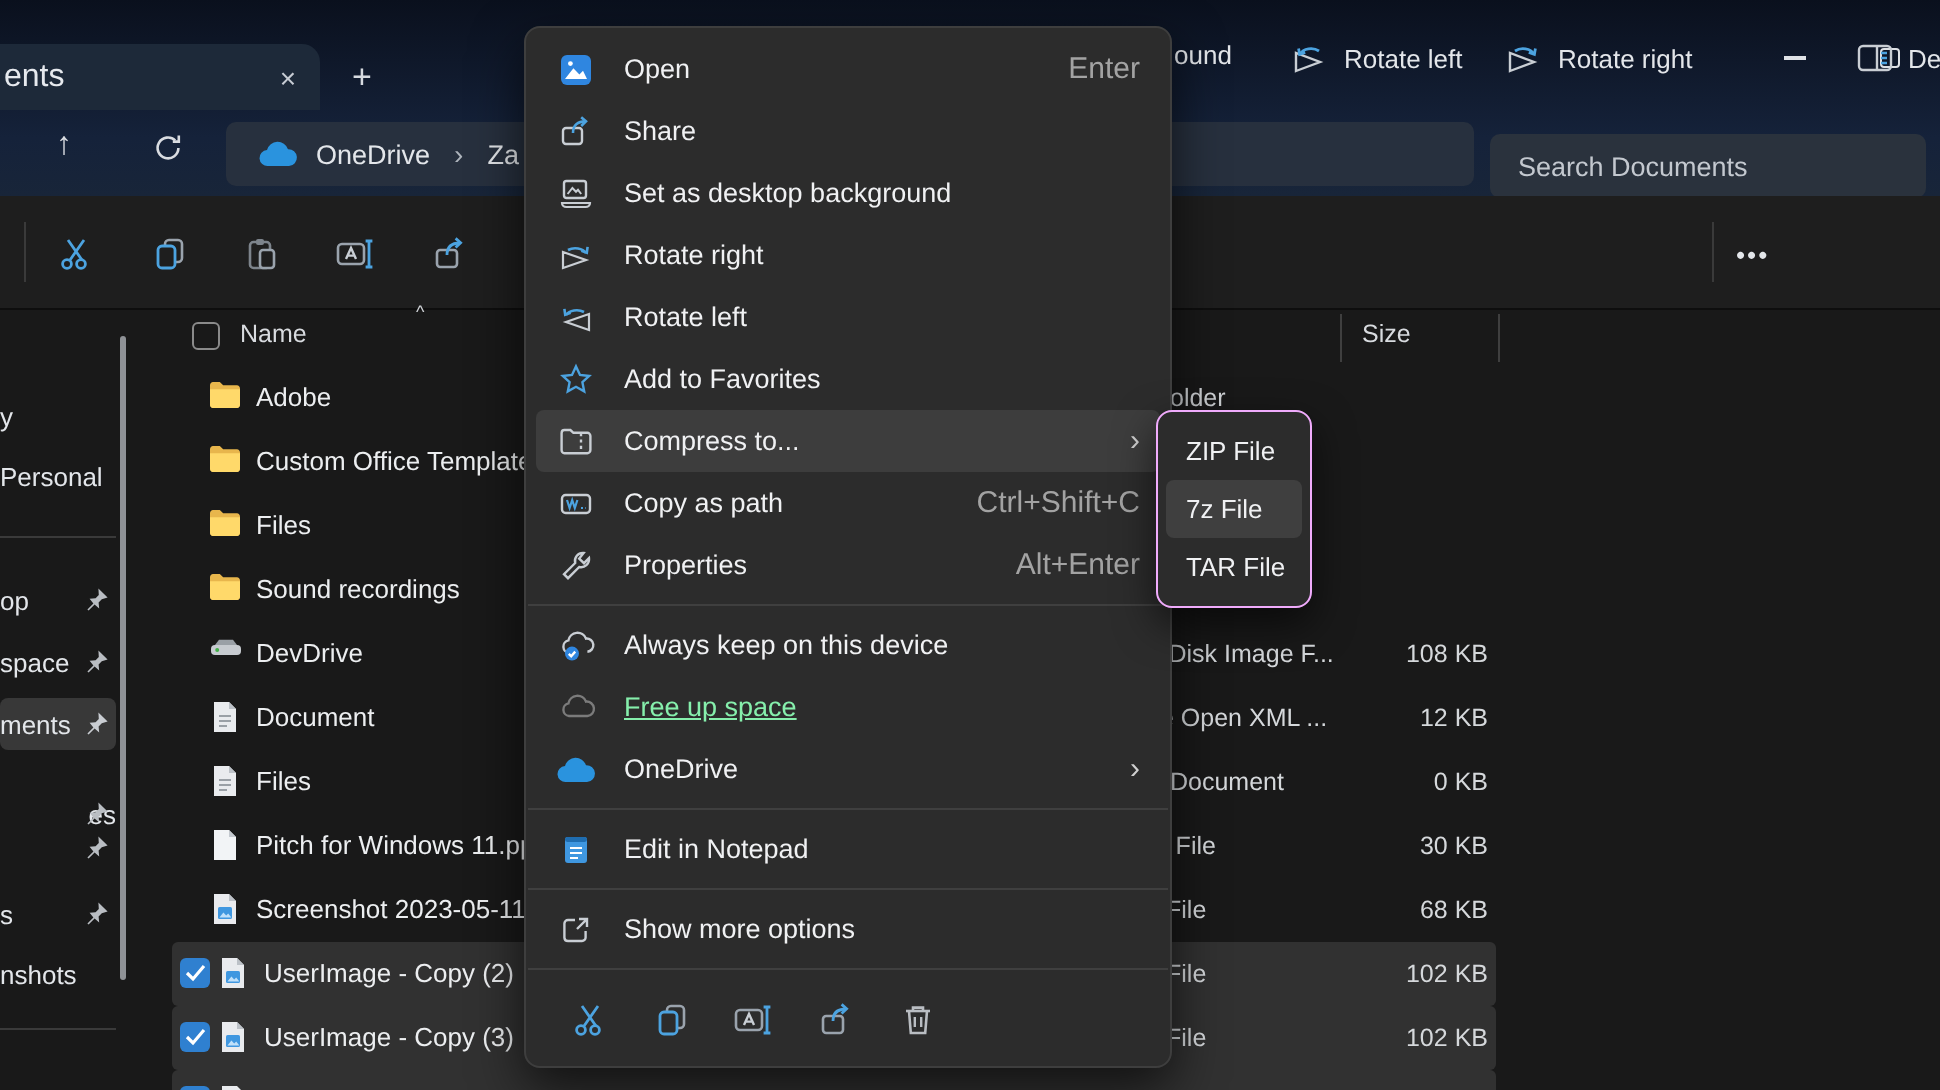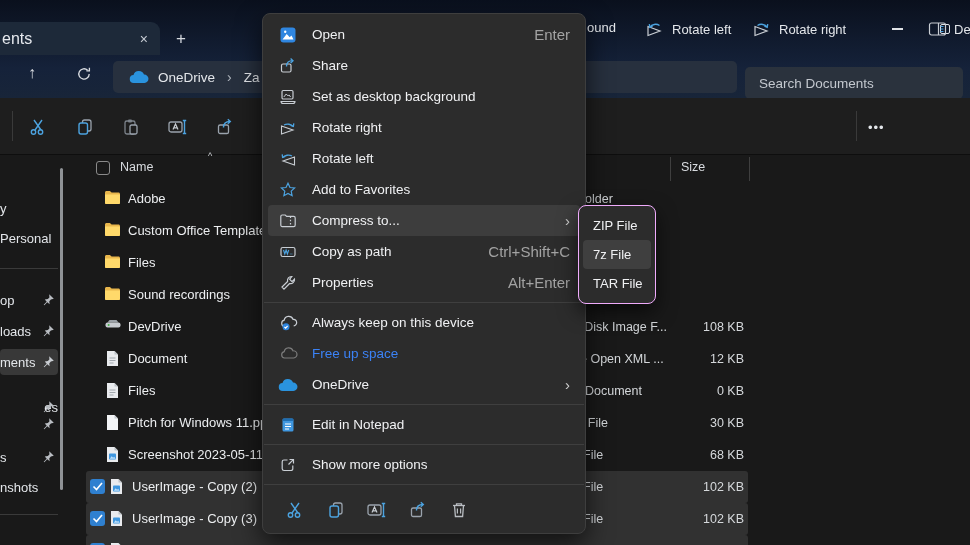--- a/index.html
+++ b/index.html
@@ -46,21 +46,21 @@
   .frow .chk{position:absolute;left:4px;top:8px;width:15px;height:15px;background:#2f80d0;border-radius:3px;}
   .frow .chk svg{position:absolute;left:1.5px;top:2px;}
   .frow .fico{position:absolute;left:18px;top:7px;}
   .frow .fname{position:absolute;left:42px;top:8px;font-size:13px;color:#eceef0;white-space:nowrap;}
   .frow .ftype{position:absolute;left:492px;top:9px;font-size:12.5px;color:#d5d8db;white-space:nowrap;}
   .frow .fsize{position:absolute;right:4px;top:9px;width:90px;text-align:right;font-size:12.5px;color:#d5d8db;}
   
   #ctxmenu{left:262px;top:13px;width:324px;background:#2c2c2c;border:1px solid #3e3e3e;border-radius:8px;box-shadow:0 10px 26px rgba(0,0,0,.65);padding:5px 0;z-index:10;}
   .mi{height:31px;margin:0 5px;display:flex;align-items:center;padding:0 10px;border-radius:4px;font-size:13.5px;color:#f0f1f3;}
   .mi.hl{background:#3d3d3d;}
-  .mi.dis{color:#3b82f6;}
+  .mi.dis{color:#86efac;text-decoration:underline;}
   .mi .mico{width:20px;height:20px;margin-right:14px;flex:0 0 20px;display:flex;align-items:center;justify-content:center;}
   .mi .sc{margin-left:auto;font-size:15px;color:#a3a3a3;}
   .mi .chev{margin-left:auto;color:#cfcfcf;font-size:15px;}
   .msep{height:1px;background:#3f3f3f;margin:4px 1px;}
   #mrow{display:flex;align-items:center;gap:17px;padding:9px 0 6px 20px;}
   #mrow .mbtn{width:24px;height:24px;display:flex;align-items:center;justify-content:center;}
   
   #submenu{left:578px;top:205px;width:78px;background:#2c2c2c;border:1px solid #f0abfc;border-radius:8px;box-shadow:0 8px 20px rgba(0,0,0,.6);padding:5px 4px;z-index:20;}
   .smi{height:29px;display:flex;align-items:center;padding:0 10px;border-radius:4px;font-size:13px;color:#f0f1f3;white-space:nowrap;}
   .smi.hl{background:#3f3f3f;}
@@ -181,21 +181,21 @@
         <span>Personal</span>
       </div>
     <div class="abs sbsep" style="top:113px;"></div>
     <div class="abs sbitem" style="top:132px;">
         <span>op</span>
       <svg class="pin" width="13" height="13" viewBox="0 0 13 13">
           <path d="M7.2 1.2l4.6 4.6-2.9.8-1.6 1.6.3 3-2.3-1.9-3 3-.6-.6 3-3-1.9-2.3 3-.3 1.6-1.6z" fill="#b9bdc2"></path>
         </svg>
       </div>
     <div class="abs sbitem" style="top:163px;">
-        <span>loads</span>
+        <span>space</span>
       <svg class="pin" width="13" height="13" viewBox="0 0 13 13">
           <path d="M7.2 1.2l4.6 4.6-2.9.8-1.6 1.6.3 3-2.3-1.9-3 3-.6-.6 3-3-1.9-2.3 3-.3 1.6-1.6z" fill="#b9bdc2"></path>
         </svg>
       </div>
     <div class="abs sbitem sel" style="top:194px;">
         <span>ments</span>
       <svg class="pin" width="13" height="13" viewBox="0 0 13 13">
           <path d="M7.2 1.2l4.6 4.6-2.9.8-1.6 1.6.3 3-2.3-1.9-3 3-.6-.6 3-3-1.9-2.3 3-.3 1.6-1.6z" fill="#c9cdd2"></path>
         </svg>
       </div>

